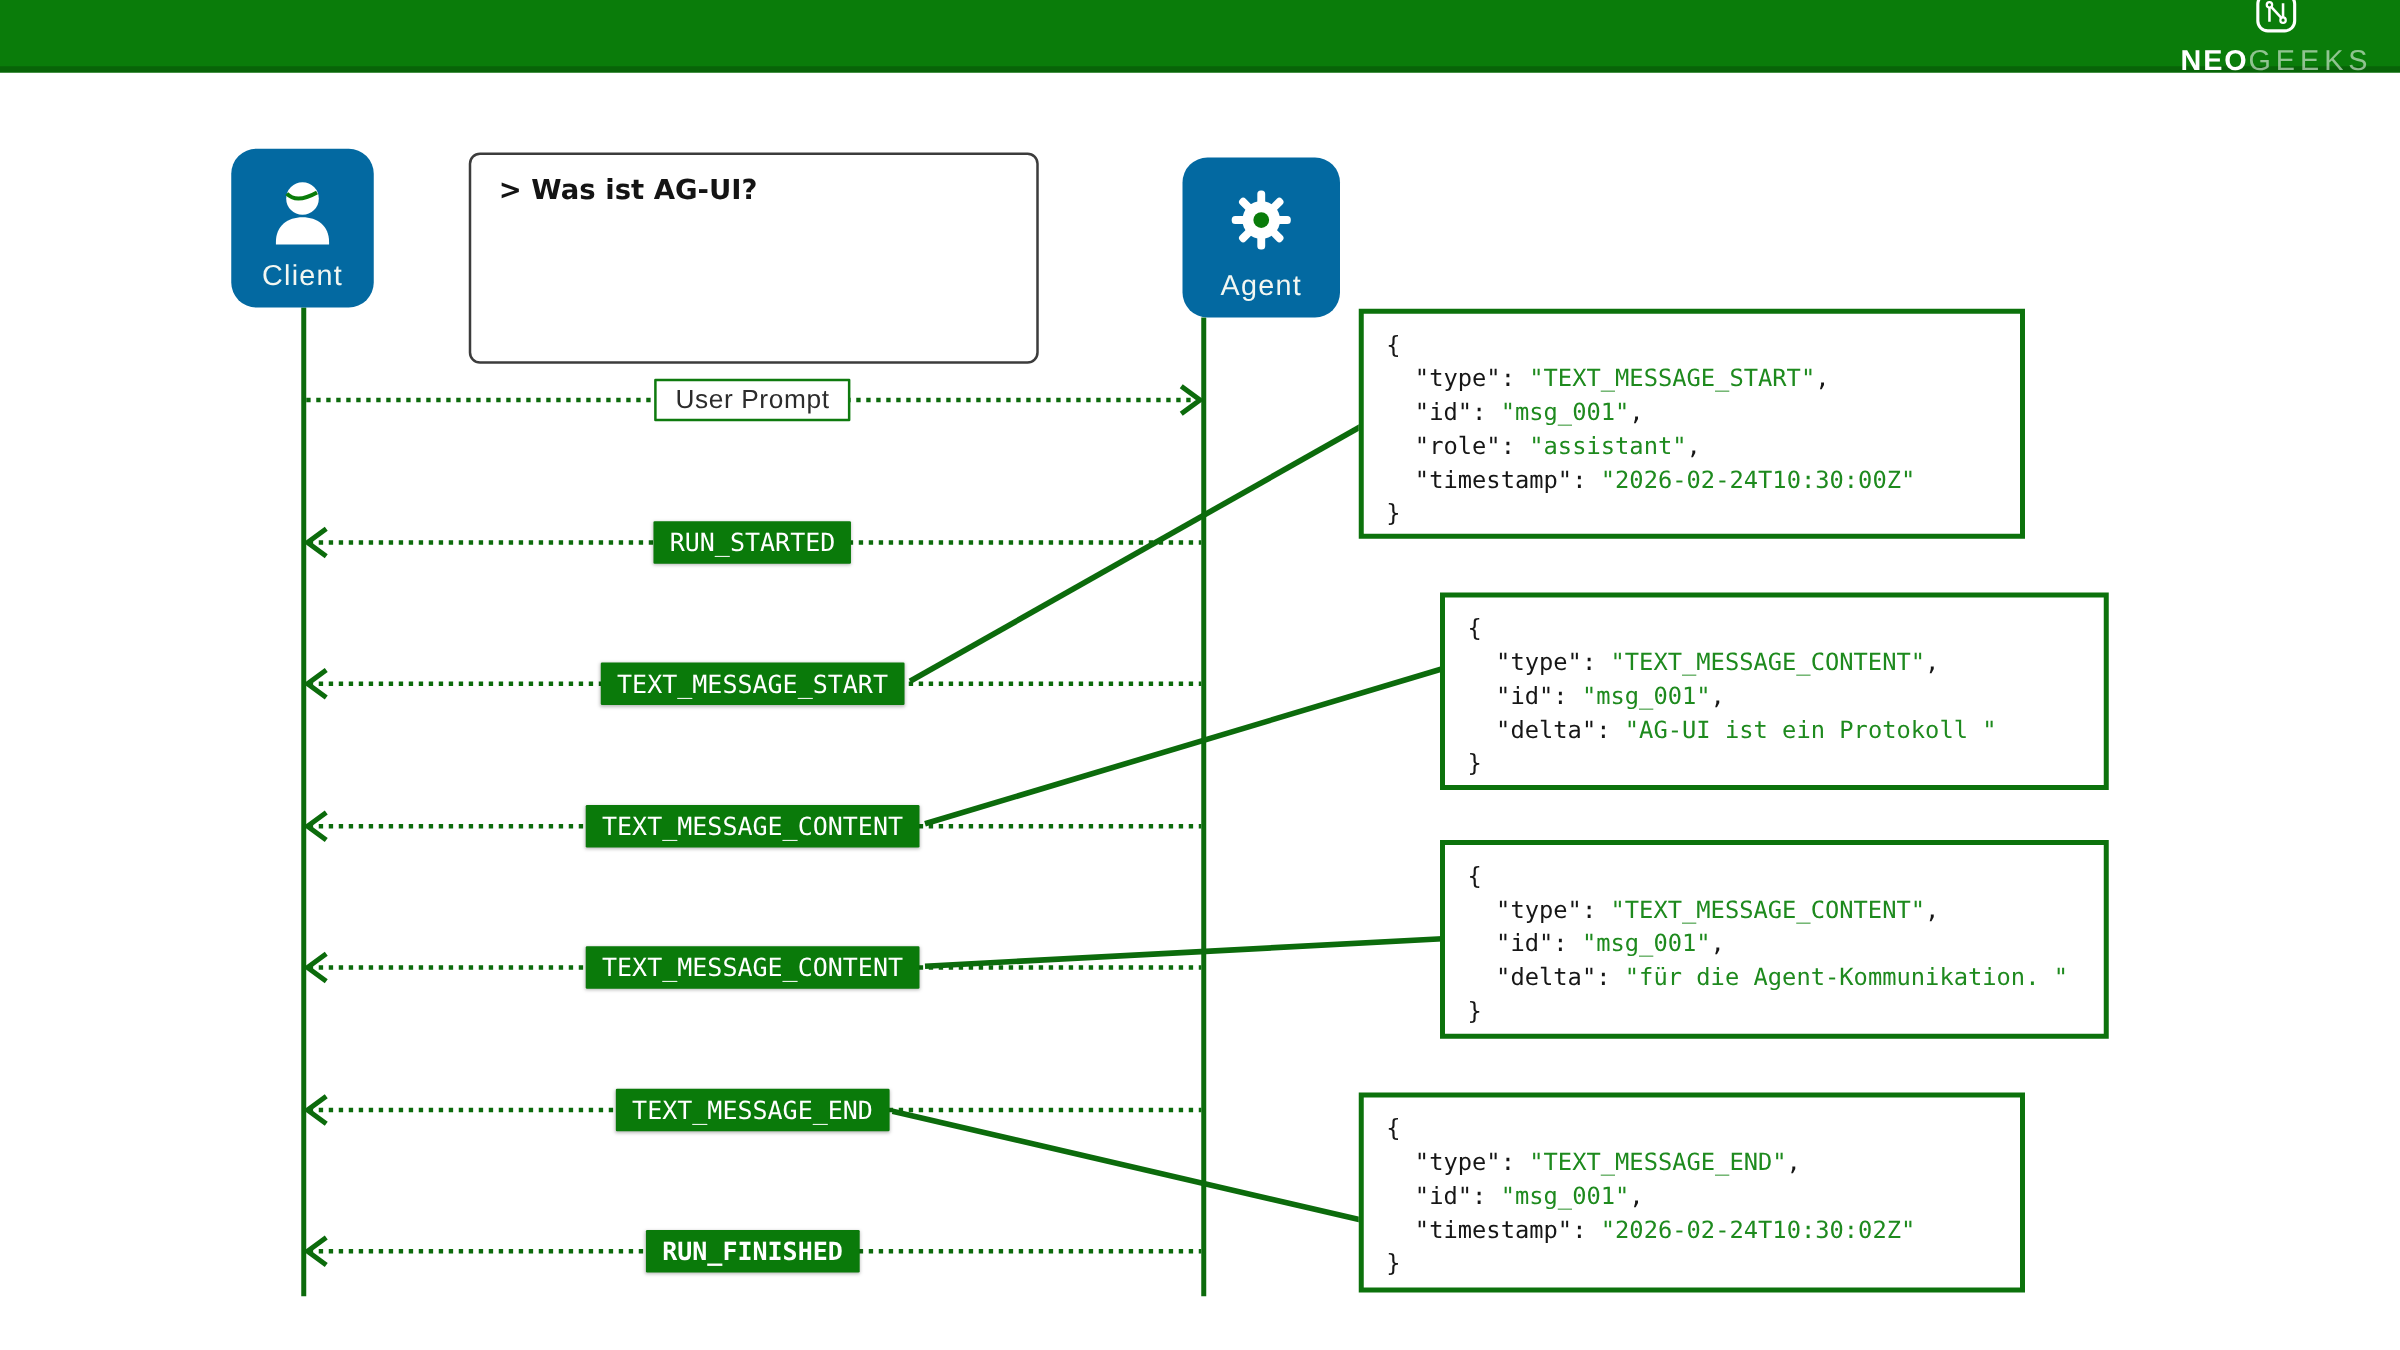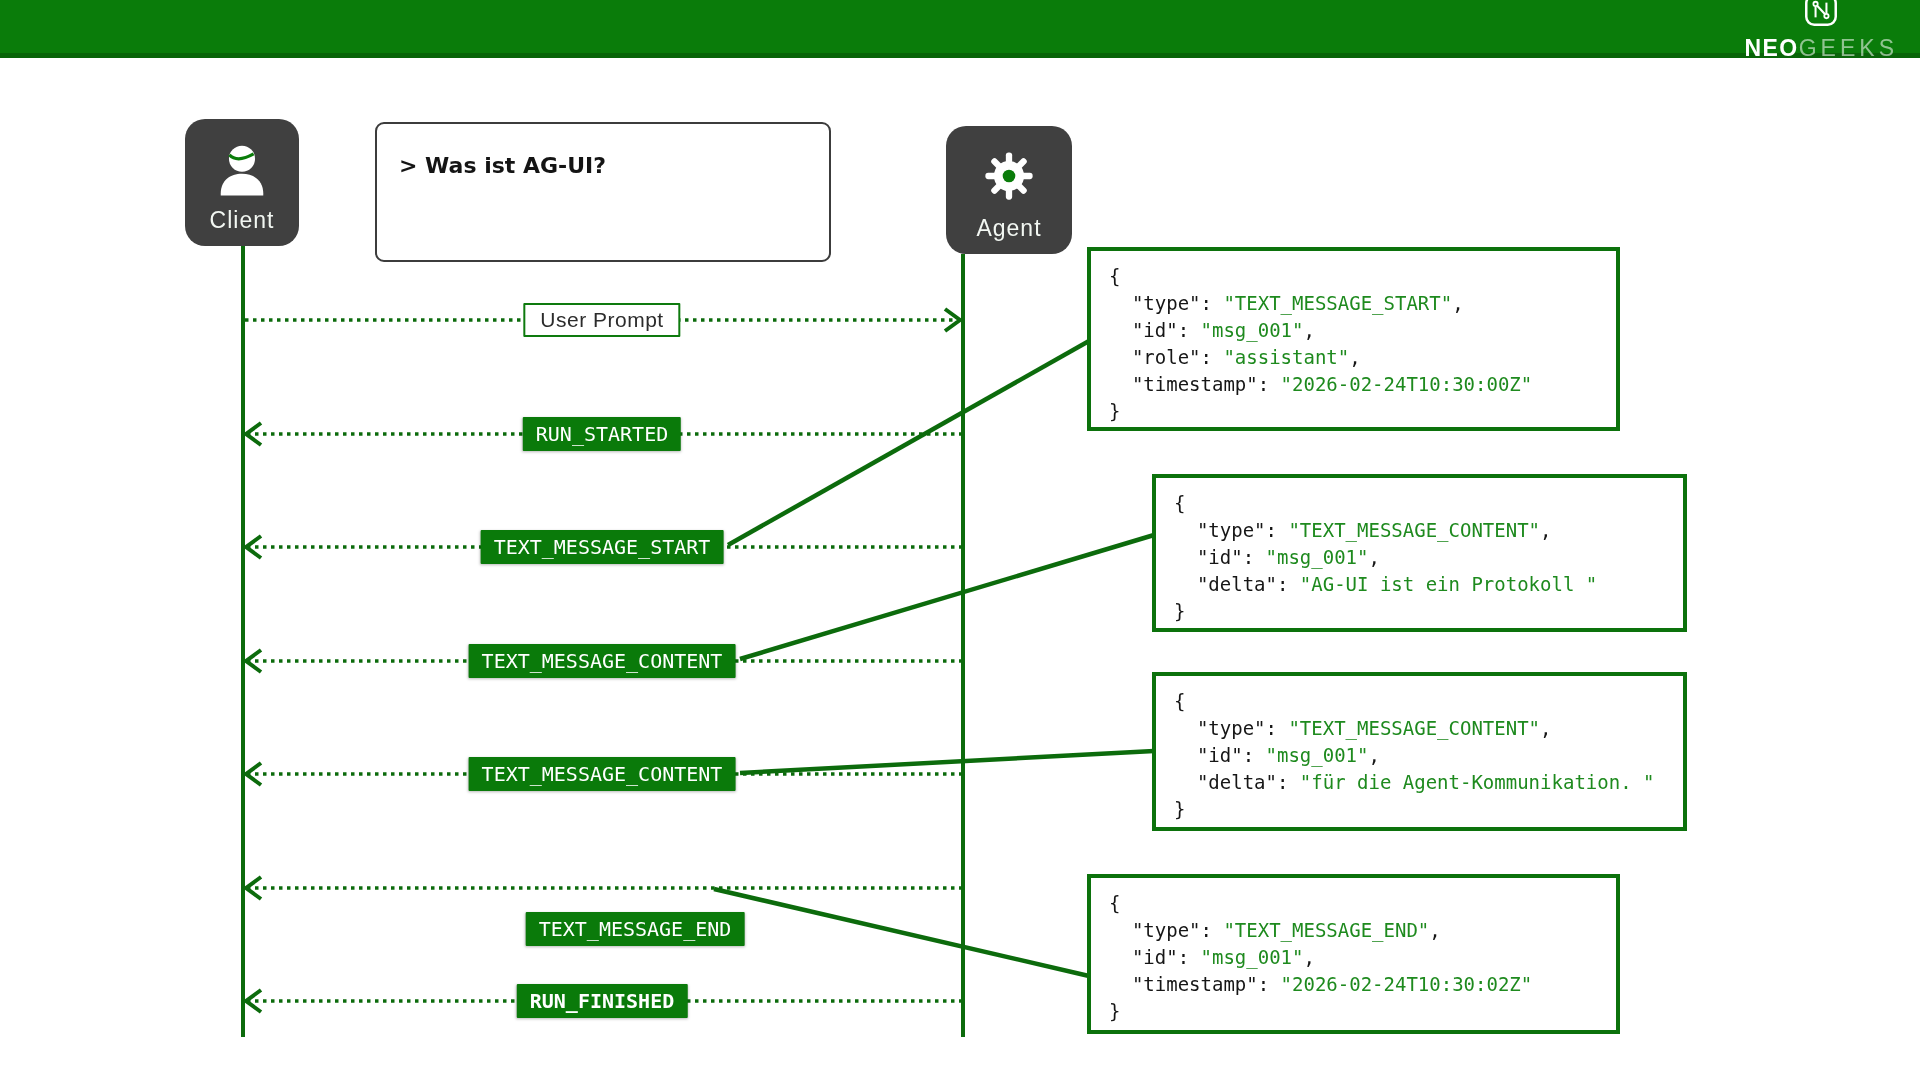--- a/index.html
+++ b/index.html
@@ -9,33 +9,33 @@
   
   .header{position:absolute;left:0;top:0;width:1920px;height:53px;
           background:#0a7c0a;border-bottom:5px solid #086408;
           display:flex;align-items:center;justify-content:flex-end;}
   .brand{display:flex;align-items:center;gap:10px;margin-right:22px;flex-direction:column;}
   .brand-text{font-family:"Liberation Sans",sans-serif;font-size:23px;line-height:1;}
   .brand-bold{color:#ffffff;font-weight:bold;letter-spacing:1.5px;}
   .brand-light{color:rgba(255,255,255,0.55);font-weight:400;letter-spacing:4px;}
 
   
-  .actor{position:absolute;background:#404040;border-radius:20px;
+  .actor{position:absolute;background:#0369a1;border-radius:20px;
          display:flex;flex-direction:column;align-items:center;justify-content:flex-end;
          color:#fff;}
   .actor-client{left:185px;top:119px;width:114px;height:127px;}
   .actor-agent{left:902px;top:126px;width:126px;height:128px;margin-left:44px;}
   .actor-label{font-size:23px;font-weight:400;letter-spacing:1px;margin-bottom:12px;
                font-family:"Liberation Sans",sans-serif;color:#f2f7f2;}
   .actor-icon{flex:1;display:flex;align-items:center;justify-content:center;padding-top:10px;}
 
   
-  .chat-bubble{position:absolute;left:375px;top:122px;width:456px;height:140px;
+  .chat-bubble{position:absolute;left:375px;top:122px;width:456px;height:169px;
                background:#fff;border:2.5px solid #3c3c3c;border-radius:9px;
-               box-sizing:border-box;padding:29px 22px;}
+               box-sizing:border-box;padding:16px 22px;}
   .chat-prompt{font-size:22px;font-weight:bold;color:#141414;margin-bottom:1px;}
   .chat-status{font-size:19px;font-weight:500;color:#9b9b9b;margin-bottom:8px;}
   .chat-response{font-size:22px;font-weight:bold;color:#141414;line-height:1.35;}
 
   
   svg.overlay{position:absolute;left:0;top:0;}
 
   
   .msg-label{position:absolute;transform:translate(-50%,-50%);
              font-family:"DejaVu Sans Mono",monospace;font-size:20px;
@@ -141,21 +141,21 @@
 
 <div class="chat-bubble">
   <div class="chat-prompt">&gt; Was ist AG-UI?</div>
 </div>
 
 <div class="msg-label outline" style="left:602px;top:320px;">User Prompt</div>
 <div class="msg-label" style="left:602px;top:434px;">RUN_STARTED</div>
 <div class="msg-label" style="left:602px;top:547px;">TEXT_MESSAGE_START</div>
 <div class="msg-label" style="left:602px;top:661px;">TEXT_MESSAGE_CONTENT</div>
 <div class="msg-label" style="left:602px;top:774px;">TEXT_MESSAGE_CONTENT</div>
-<div class="msg-label" style="left:602px;top:929px;margin-left:33px;">TEXT_MESSAGE_END</div>
+<div class="msg-label" style="left:602px;top:888px;">TEXT_MESSAGE_END</div>
 <div class="msg-label" style="left:602px;top:1001px;font-weight:bold;">RUN_FINISHED</div>
 
 <div class="payload p1">
     <div class="cl"><span class="pk">{</span></div>
     <div class="cl"><span class="pk">  "type": </span><span class="pv">"TEXT_MESSAGE_START"</span><span class="pk">,</span></div>
     <div class="cl"><span class="pk">  "id": </span><span class="pv">"msg_001"</span><span class="pk">,</span></div>
     <div class="cl"><span class="pk">  "role": </span><span class="pv">"assistant"</span><span class="pk">,</span></div>
     <div class="cl"><span class="pk">  "timestamp": </span><span class="pv">"2026-02-24T10:30:00Z"</span><span class="pk"></span></div>
     <div class="cl"><span class="pk">}</span></div>
   </div>

